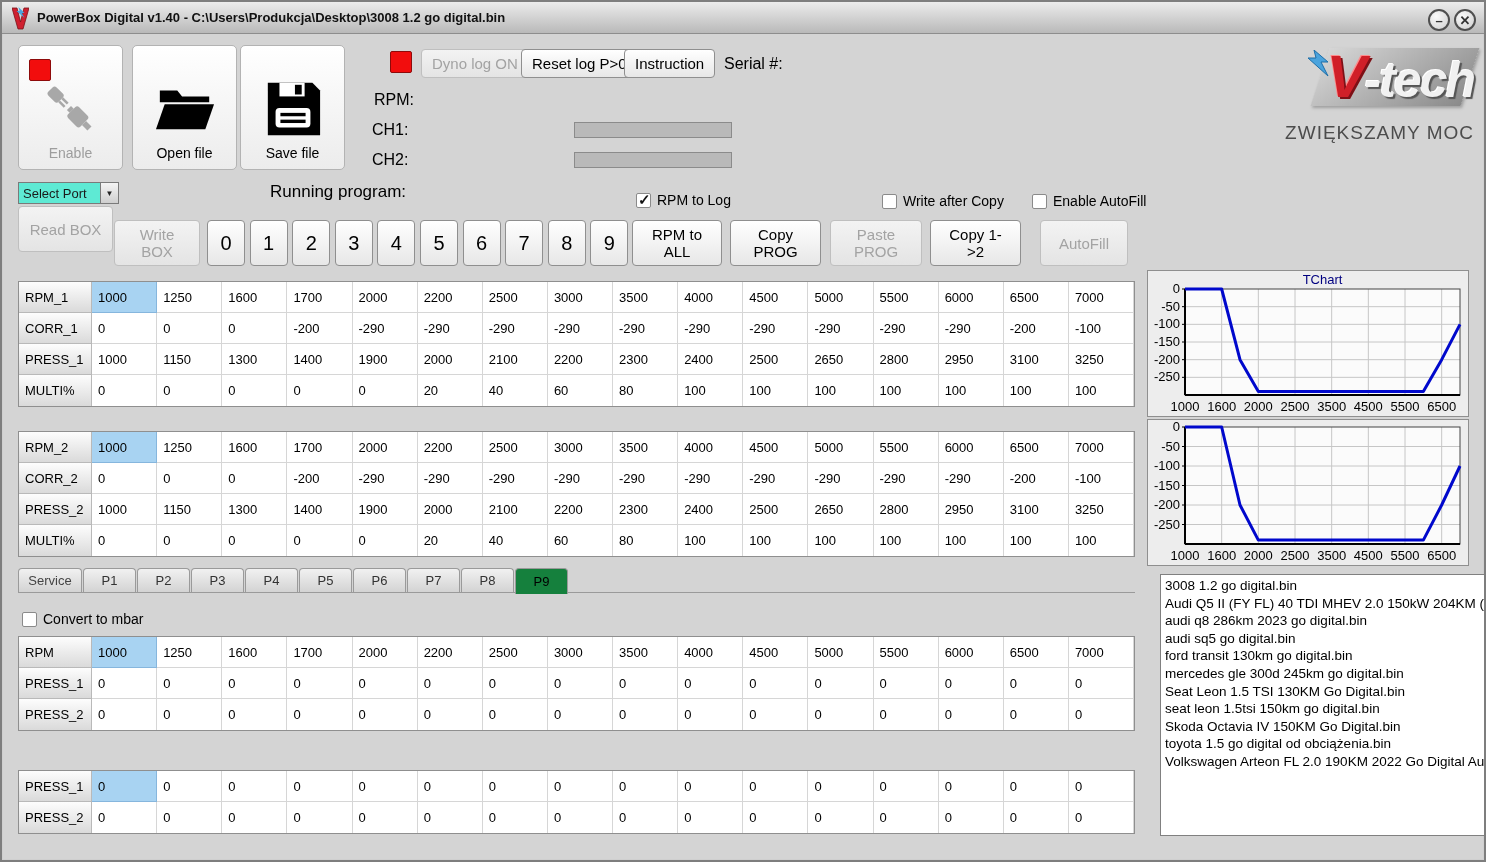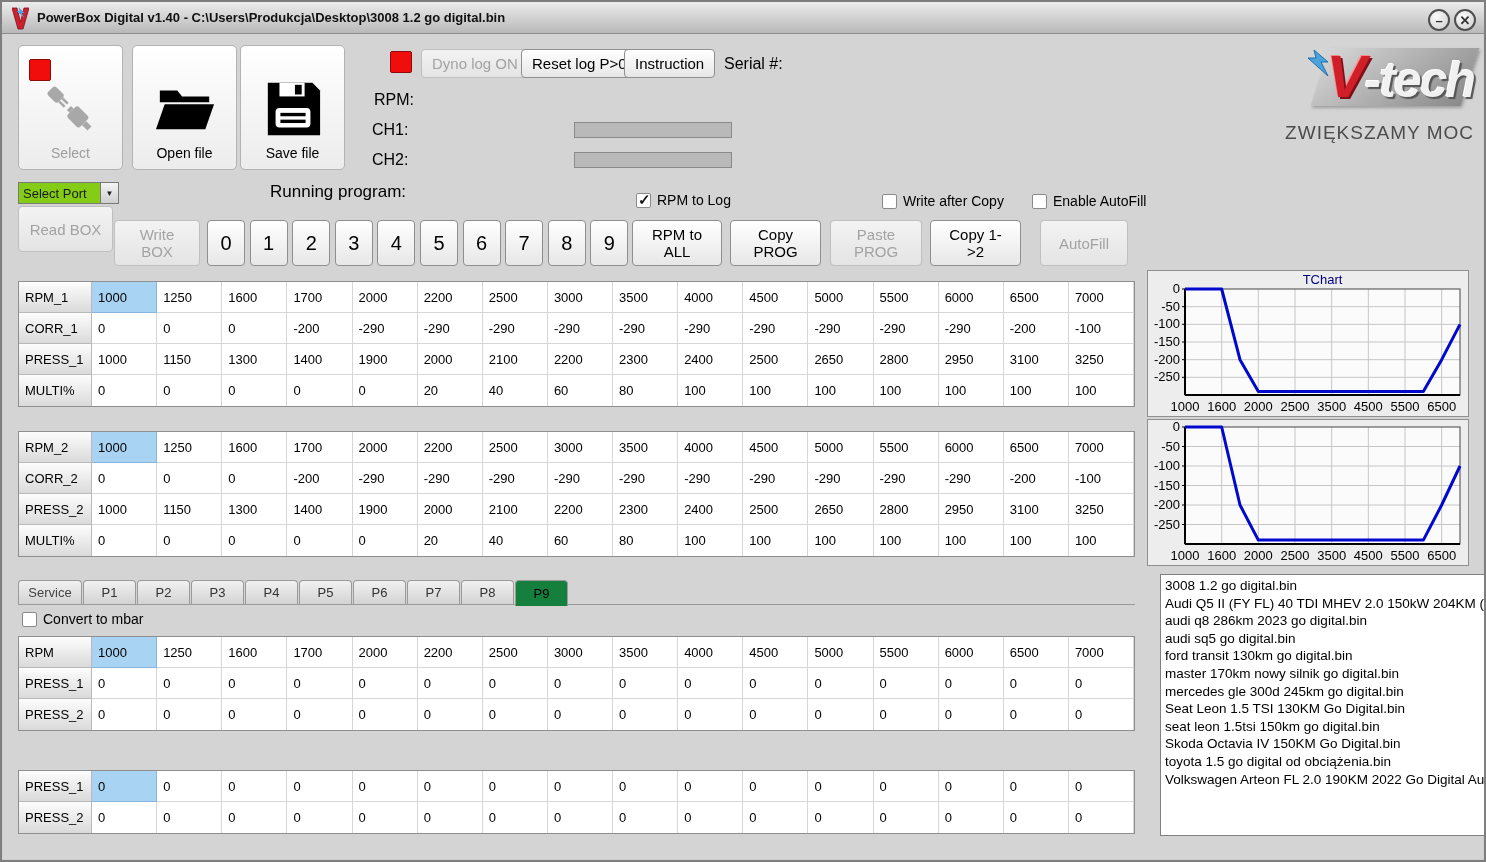--- a/index.html
+++ b/index.html
@@ -57,21 +57,21 @@
   .digit-row { position: absolute; left: 205px; top: 218px; display: flex; gap: 4.6px; }
   .digit-row button {
     width: 38px; height: 46px; font-size: 20px; color:#000;
     background: linear-gradient(#ffffff, #e7e7e7);
     border: 1px solid #8f8f8f; border-radius: 4px; font-family: inherit;
   }
 
   
   .combo {
     position: absolute; left: 16px; top: 180px; width: 101px; height: 22px;
-    background: #84cc16; border: 1px solid #7a7a7a; display: flex; align-items: center;
+    background: #5eead4; border: 1px solid #7a7a7a; display: flex; align-items: center;
   }
   .combo .txt { flex: 1; font-size: 13px; padding-left: 4px; color: #1a1a1a; }
   .combo .arrow {
     width: 18px; height: 100%; background: linear-gradient(#f4f4f4,#cfcfcf);
     border-left: 1px solid #7a7a7a; display:flex; align-items:center; justify-content:center;
     font-size: 8px; color: #222;
   }
 
   
   .pbar {
@@ -98,21 +98,21 @@
     white-space: nowrap; overflow: hidden;
   }
   .grid-cell {
     flex: 1; background: #fff; border-right: 1px solid #d6d6d6; border-bottom: 1px solid #d6d6d6;
     font-size: 13px; color: #000; display: flex; align-items: center; padding-left: 6px;
   }
   .grid-cell.selected { background: #a8d3f2; border-color: #86b6dd; }
   .grid-row:last-child .grid-cell, .grid-row:last-child .grid-label { border-bottom: none; }
 
   
-  .tabs { position: absolute; left: 16px; top: 578px; width: 1117px; height: 25px; display: flex; border-bottom: 1px solid #9a9a9a; }
+  .tabs { position: absolute; left: 16px; top: 566px; width: 1117px; height: 25px; display: flex; border-bottom: 1px solid #9a9a9a; }
   .tab {
     width: 53px; height: 24px; margin-right: 1px;
     background: linear-gradient(#f1f1f1, #d3d3d3);
     border: 1px solid #9a9a9a; border-bottom: none; border-radius: 4px 4px 0 0;
     display: flex; align-items: center; justify-content: center;
     font-size: 13px; color: #333;
   }
   .tab:first-child { width: 64px; color: #444; }
   .tab.active { background: #15803d; height: 26px; margin-bottom: -1px; color: #000; z-index: 2; }
 
@@ -163,21 +163,21 @@
     <svg width="62" height="58" viewBox="0 0 64 60">
       <g transform="rotate(45 32 30)" fill="#a8a8a8">
         <rect x="2" y="24" width="15" height="12" rx="3"></rect>
         <rect x="17" y="26.5" width="8" height="2.6"></rect>
         <rect x="17" y="31" width="8" height="2.6"></rect>
         <rect x="33" y="22" width="18" height="16" rx="3"></rect>
         <rect x="51" y="27" width="8" height="6"></rect>
         <rect x="29" y="27" width="4" height="6"></rect>
       </g>
     </svg>
-    <span class="cap">Select</span>
+    <span class="cap">Enable</span>
   </button>
 
   <button class="tool-big" style="left:130px;top:43px">
     <svg width="66" height="60" viewBox="0 0 68 62">
       <path d="M8 12 h18 l5 6 h28 v6 H8 Z" fill="#000"></path>
       <path d="M4 52 L13 26 H64 L55 52 Z" fill="#000"></path>
     </svg>
     <span class="cap">Open file</span>
   </button>
 
@@ -617,21 +617,20 @@
         <polyline points="37,7 55.33333333333333,7 73.66666666666666,7 92,85 110.33333333333333,120.1 128.66666666666666,120.1 147,120.1 165.33333333333334,120.1 183.66666666666666,120.1 202,120.1 220.33333333333331,120.1 238.66666666666666,120.1 257,120.1 275.33333333333337,120.1 293.6666666666667,85 312,46" fill="none" stroke="#0008cc" stroke-width="3" stroke-linejoin="round"></polyline>
       </svg>
     </div>
 
   <div class="filelist">
       <div class="file-item">3008 1.2 go digital.bin</div>
       <div class="file-item">Audi Q5 II (FY FL) 40 TDI MHEV 2.0 150kW 204KM (</div>
       <div class="file-item">audi q8 286km 2023 go digital.bin</div>
       <div class="file-item">audi sq5 go digital.bin</div>
       <div class="file-item">ford transit 130km go digital.bin</div>
-      <div class="file-item">master 170km nowy silnik go digital.bin</div>
       <div class="file-item">mercedes gle 300d 245km go digital.bin</div>
       <div class="file-item">Seat Leon 1.5 TSI 130KM Go Digital.bin</div>
       <div class="file-item">seat leon 1.5tsi 150km go digital.bin</div>
       <div class="file-item">Skoda Octavia IV 150KM Go Digital.bin</div>
       <div class="file-item">toyota 1.5 go digital od obciążenia.bin</div>
       <div class="file-item">Volkswagen Arteon FL 2.0 190KM 2022 Go Digital Au</div>
     </div>
 
 </div>
 

